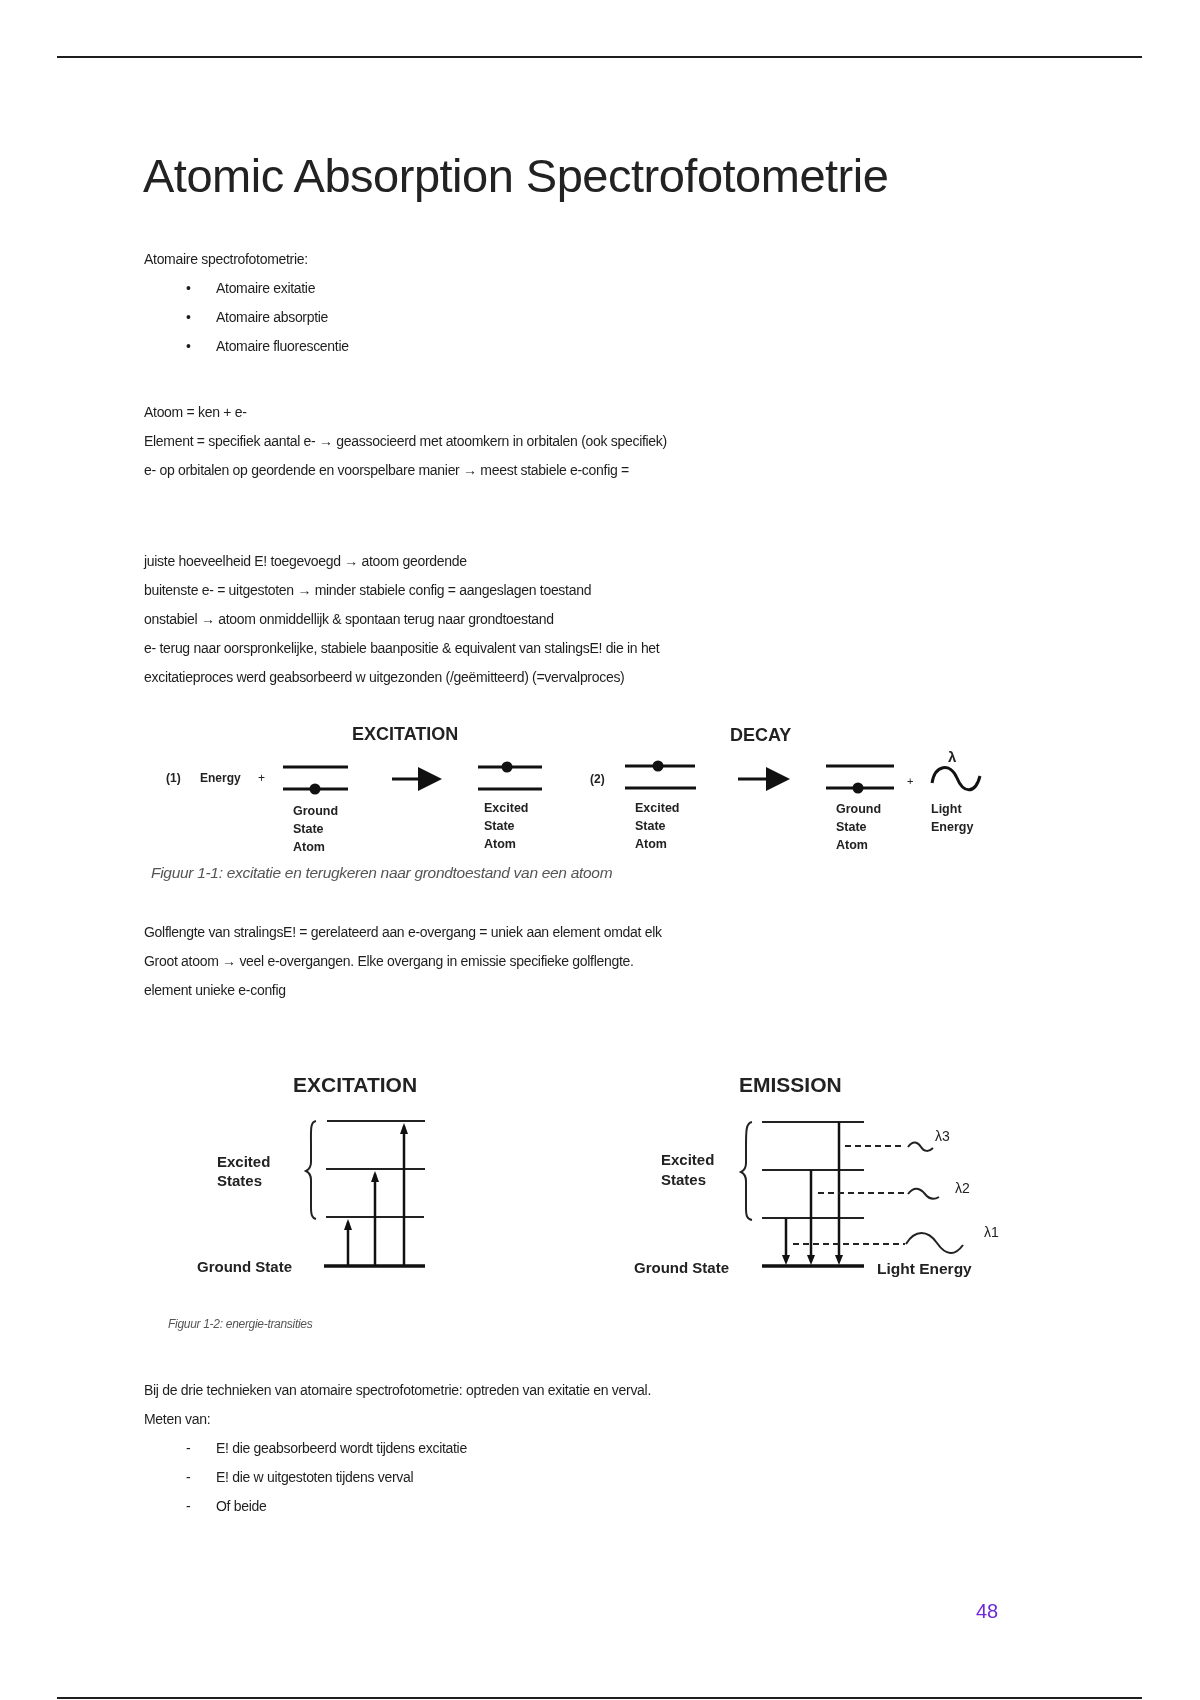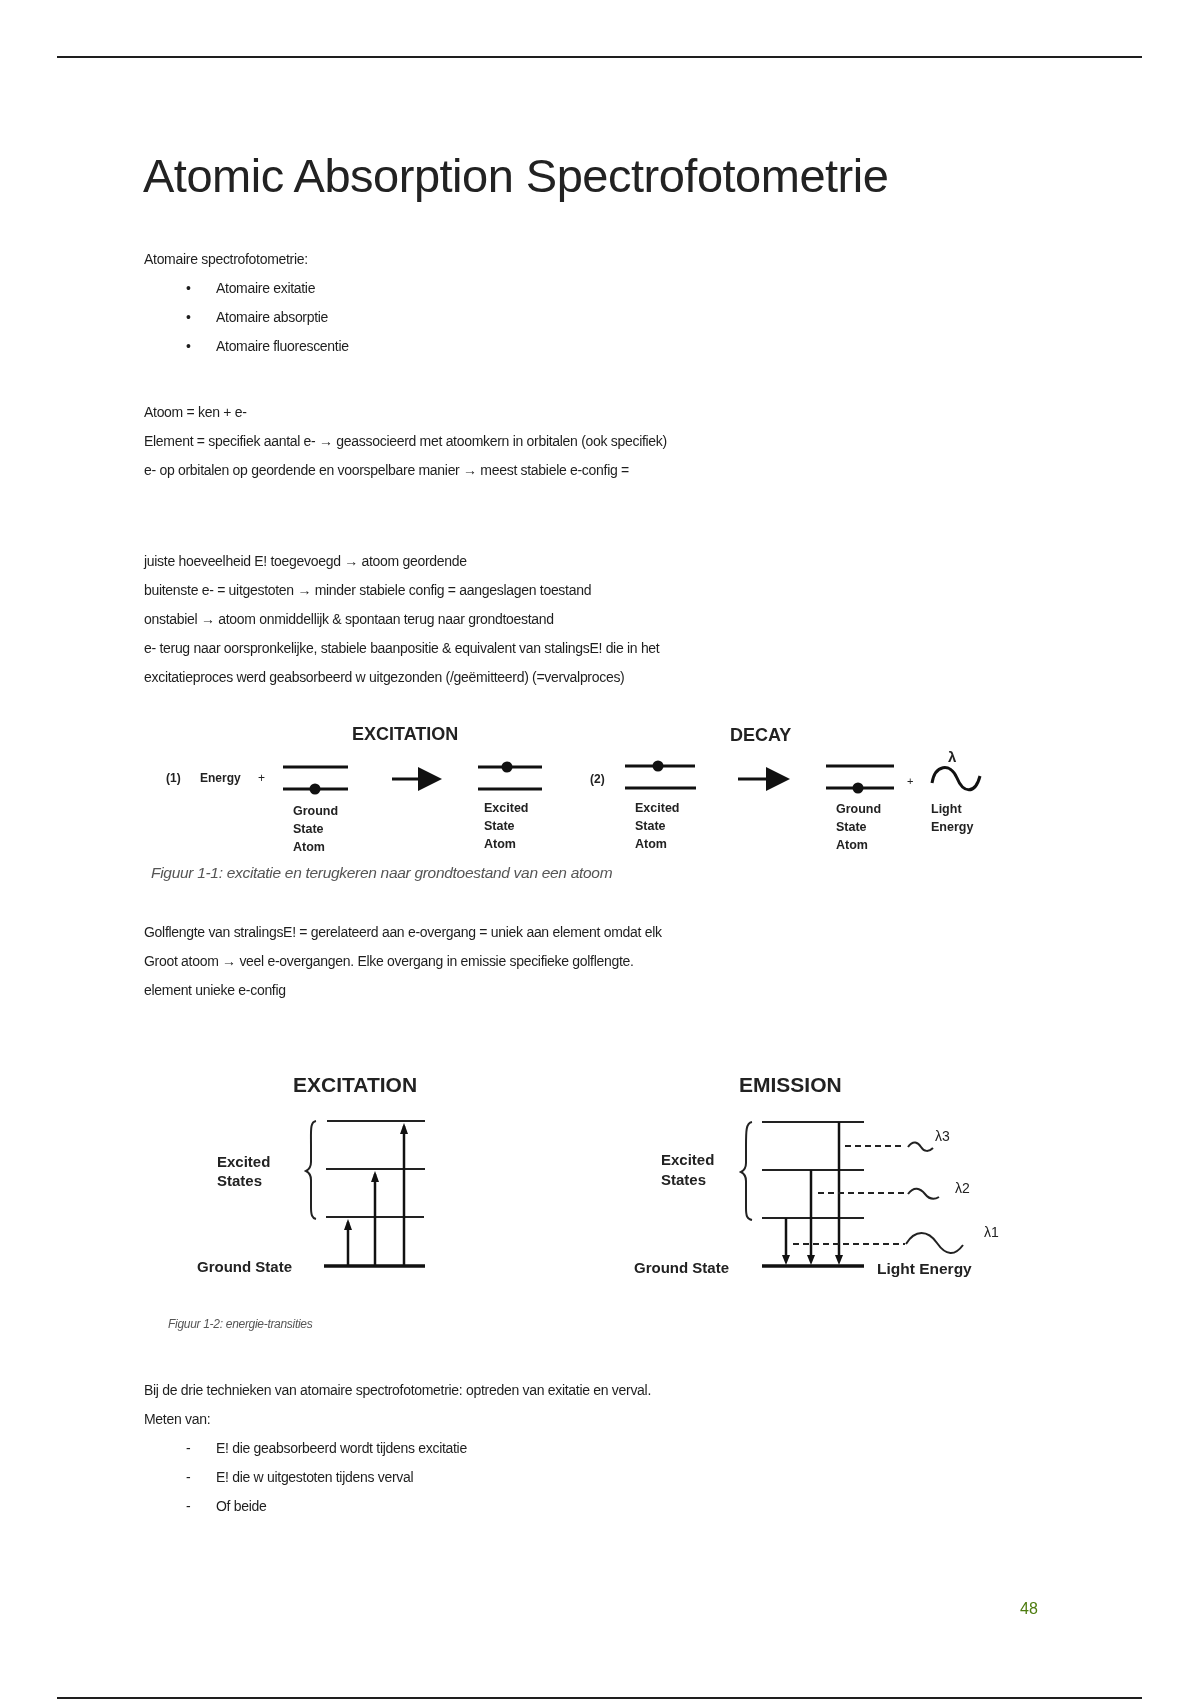--- a/index.html
+++ b/index.html
@@ -11,21 +11,21 @@
   .title { position: absolute; left: 143px; top: 148px; font-size: 47px; font-weight: normal;
            letter-spacing: -0.5px; color: #222; margin: 0; font-family: "Liberation Sans", sans-serif; }
   .text { position: absolute; left: 144px; font-size: 14px; line-height: 29px; color: #1e1e1e;
           font-family: "Liberation Sans", sans-serif; letter-spacing: -0.3px; }
   .line { display: block; white-space: nowrap; }
   .bullet-list { list-style: none; margin: 0; padding: 0; }
   .bullet-list li { position: relative; padding-left: 72px; white-space: nowrap; }
   .bullet-list li .mark { position: absolute; left: 42px; top: 0; }
   .caption { position: absolute; font-style: italic; font-size: 15.5px; color: #555;
              font-family: "Liberation Sans", sans-serif; letter-spacing: -0.3px; }
-  .page-number { position: absolute; left: 1020px; top: 1600px; font-size: 16px; color: #4d7c0f; }
+  .page-number { position: absolute; left: 976px; top: 1600px; font-size: 20px; color: #6d28d9; }
   svg text { font-family: "Liberation Sans", sans-serif; fill: #222; }
   .diagram { position: absolute; left: 0; }
 </style>
 </head>
 <body>
 
 <div class="rule top"></div>
 
 <h1 class="title">Atomic Absorption Spectrofotometrie</h1>
 

